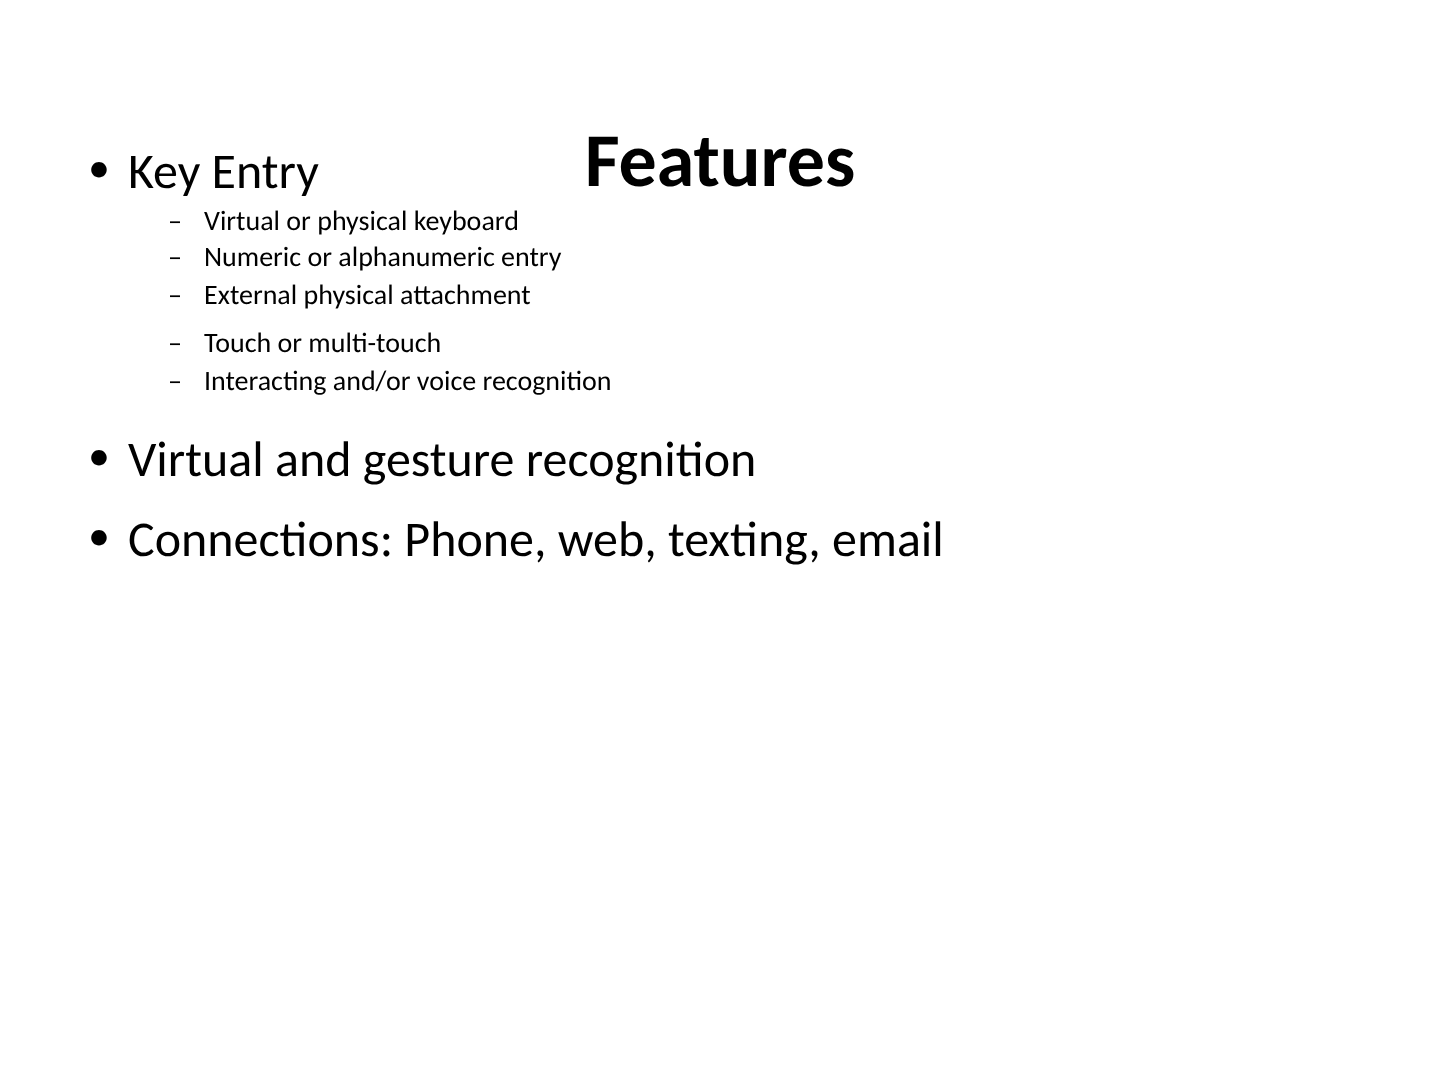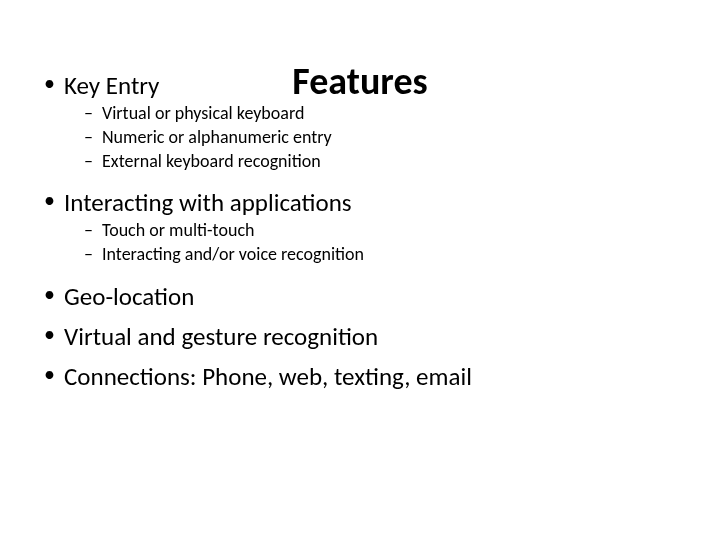--- a/index.html
+++ b/index.html
@@ -33,21 +33,21 @@
     .l1::before {
       content: "•";
       position: absolute;
       left: 14px;
       top: 0;
       font-size: 22px;
     }
     .l2 {
       padding-left: 72px;
       position: relative;
-      font-size: 18px;
+      font-size: 14px;
       line-height: 1.32;
     }
     .l2::before {
       content: "–";
       position: absolute;
       left: 54px;
       top: 0;
     }
     .spacer-first { height: 12px; }
     .spacer-mid { height: 6px; }
@@ -58,34 +58,28 @@
 <div class="title">Features</div>
 
 <div class="content">
   <div class="spacer-first"></div>
 
   <div class="l1">
     <span>Key Entry</span>
   </div>
   <div class="l2">Virtual or physical keyboard</div>
   <div class="l2">Numeric or alphanumeric entry</div>
-  <div class="l2">External keyboard recognition</div>
+  <div class="l2">External physical attachment</div>
 
   <div class="spacer-mid"></div>
 
-  <div class="l1">
-    <span>Interacting with applications</span>
-  </div>
   <div class="l2">Touch or multi-touch</div>
   <div class="l2">Interacting and/or voice recognition</div>
 
   <div class="spacer-mid"></div>
 
-  <div class="l1">
-    <span>Geo-location</span>
-  </div>
   <div class="l1">
     <span>Virtual and gesture recognition</span>
   </div>
   <div class="l1">
     <span>Connections: Phone, web, texting, email</span>
   </div>
 </div>
 
 </body></html>

